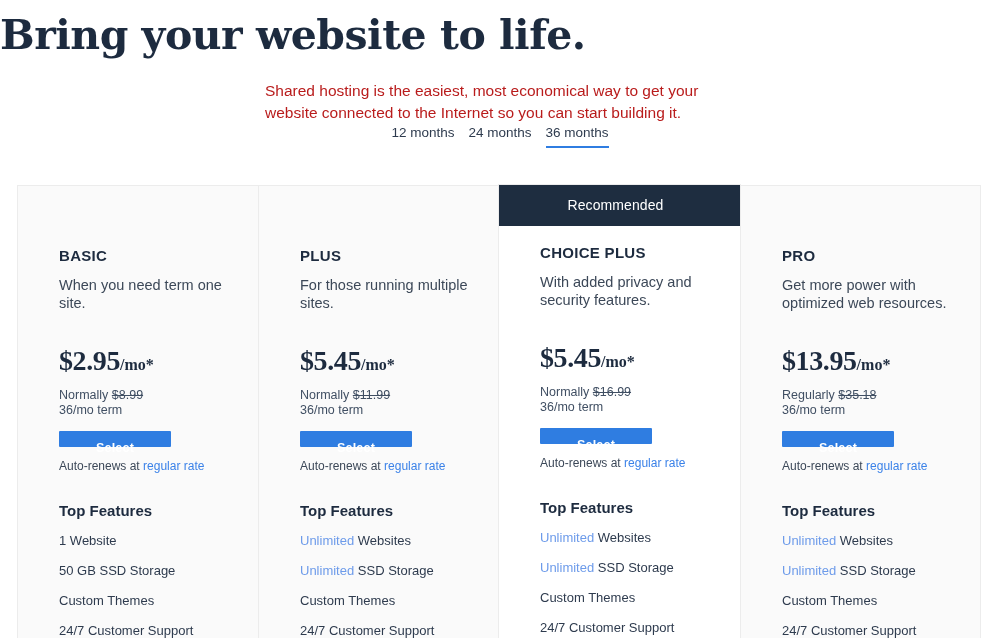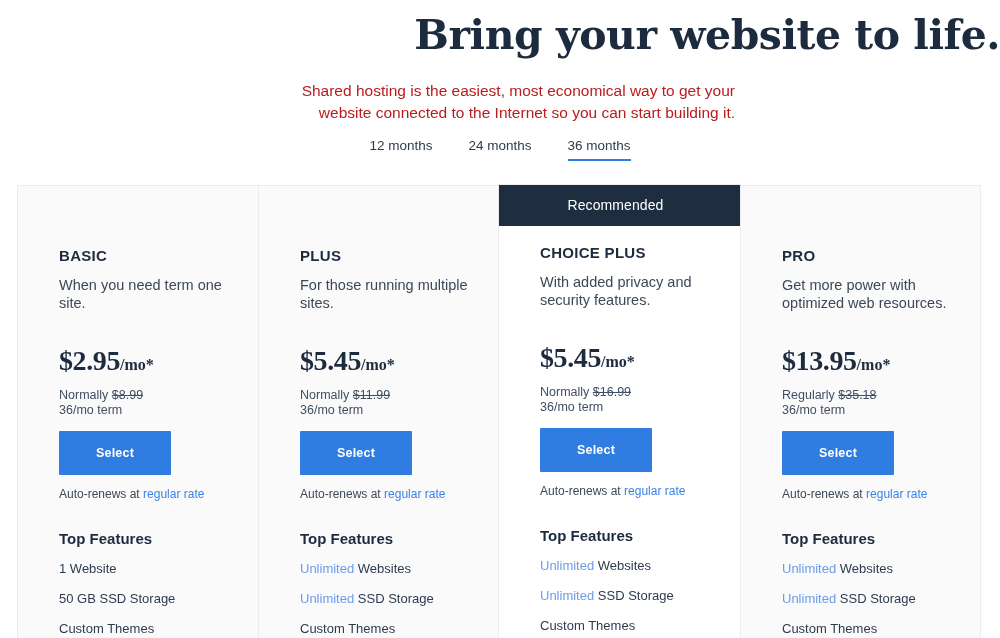--- a/index.html
+++ b/index.html
@@ -17,21 +17,21 @@
   }
 
   .page {
     position: relative;
     width: 1000px;
     height: 638px;
   }
 
   
   .header {
-    text-align: right;
+    text-align: left;
     padding-top: 6px;
   }
   .page-title {
     font-family: "DejaVu Serif", "Liberation Serif", serif;
     font-weight: bold;
     font-size: 41px;
     line-height: 50px;
     letter-spacing: -0.5px;
     color: #1d2b3f;
     margin: 0;
@@ -40,24 +40,24 @@
   .subtitle {
     font-size: 15.5px;
     line-height: 22px;
     color: #b91c1c;
     margin: 20px auto 0 auto;
     width: 470px;
   }
 
   
   .terms {
-    margin-top: 13px;
+    margin-top: 0;
     display: flex;
     justify-content: center;
-    gap: 36px;
+    gap: 14px;
   }
   .term {
     font-size: 13.5px;
     line-height: 18px;
     color: #2e3b4e;
     padding-bottom: 4px;
     border-bottom: 2px solid transparent;
     cursor: pointer;
   }
   .term.active {
@@ -152,21 +152,21 @@
     margin-top: 6px;
   }
   .price-note .strike {
     text-decoration: line-through;
   }
 
   .select-btn {
     display: block;
     margin-top: 13px;
     width: 112px;
-    height: 44px;
+    height: 16px;
     background: #2f7de1;
     color: #ffffff;
     font-size: 12.5px;
     font-weight: bold;
     line-height: 32px;
     text-align: center;
     border: none;
     border-radius: 1px;
     cursor: pointer;
     font-family: "Liberation Sans", sans-serif;

